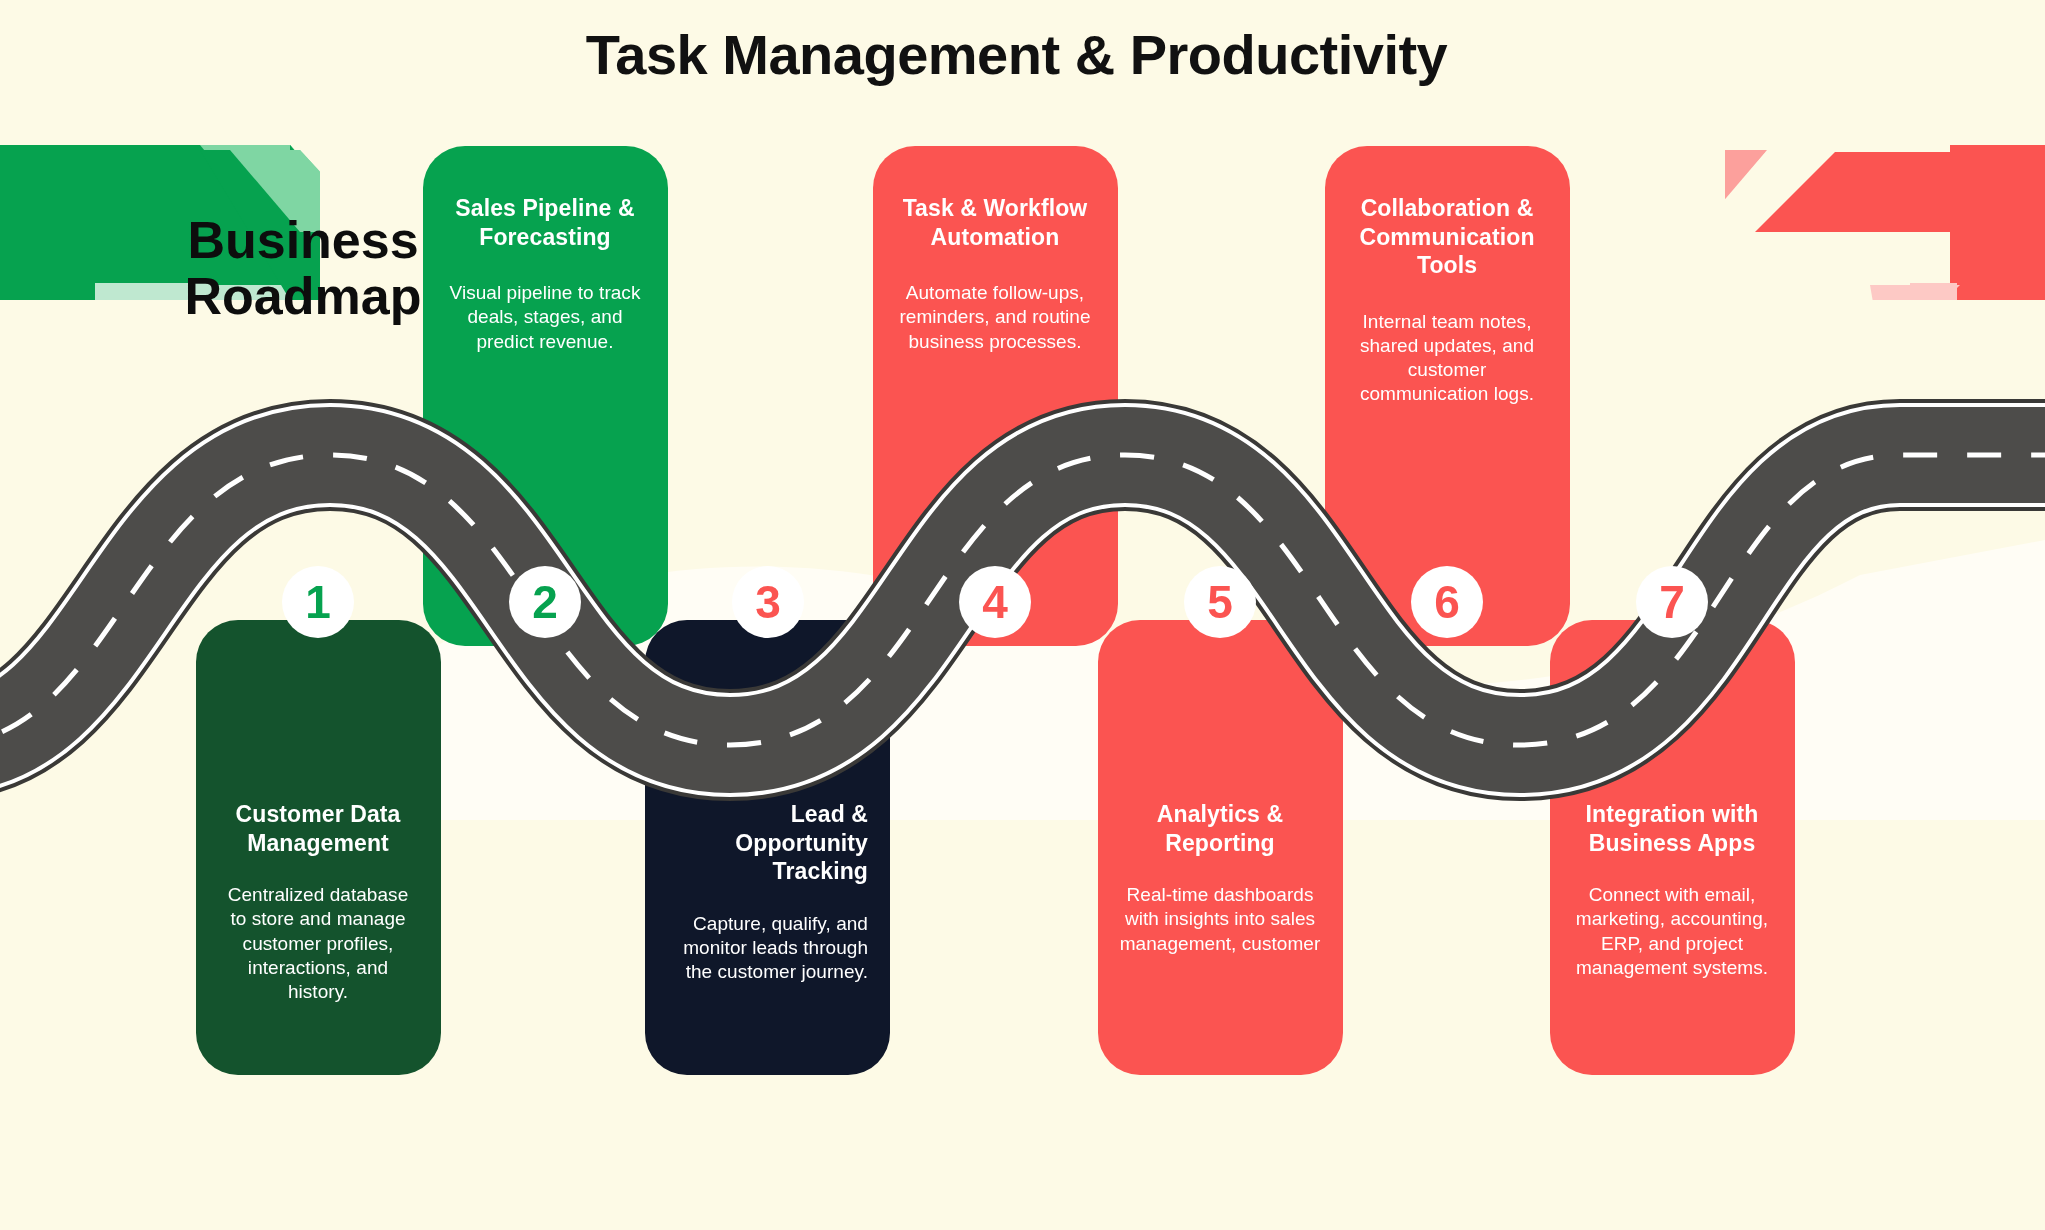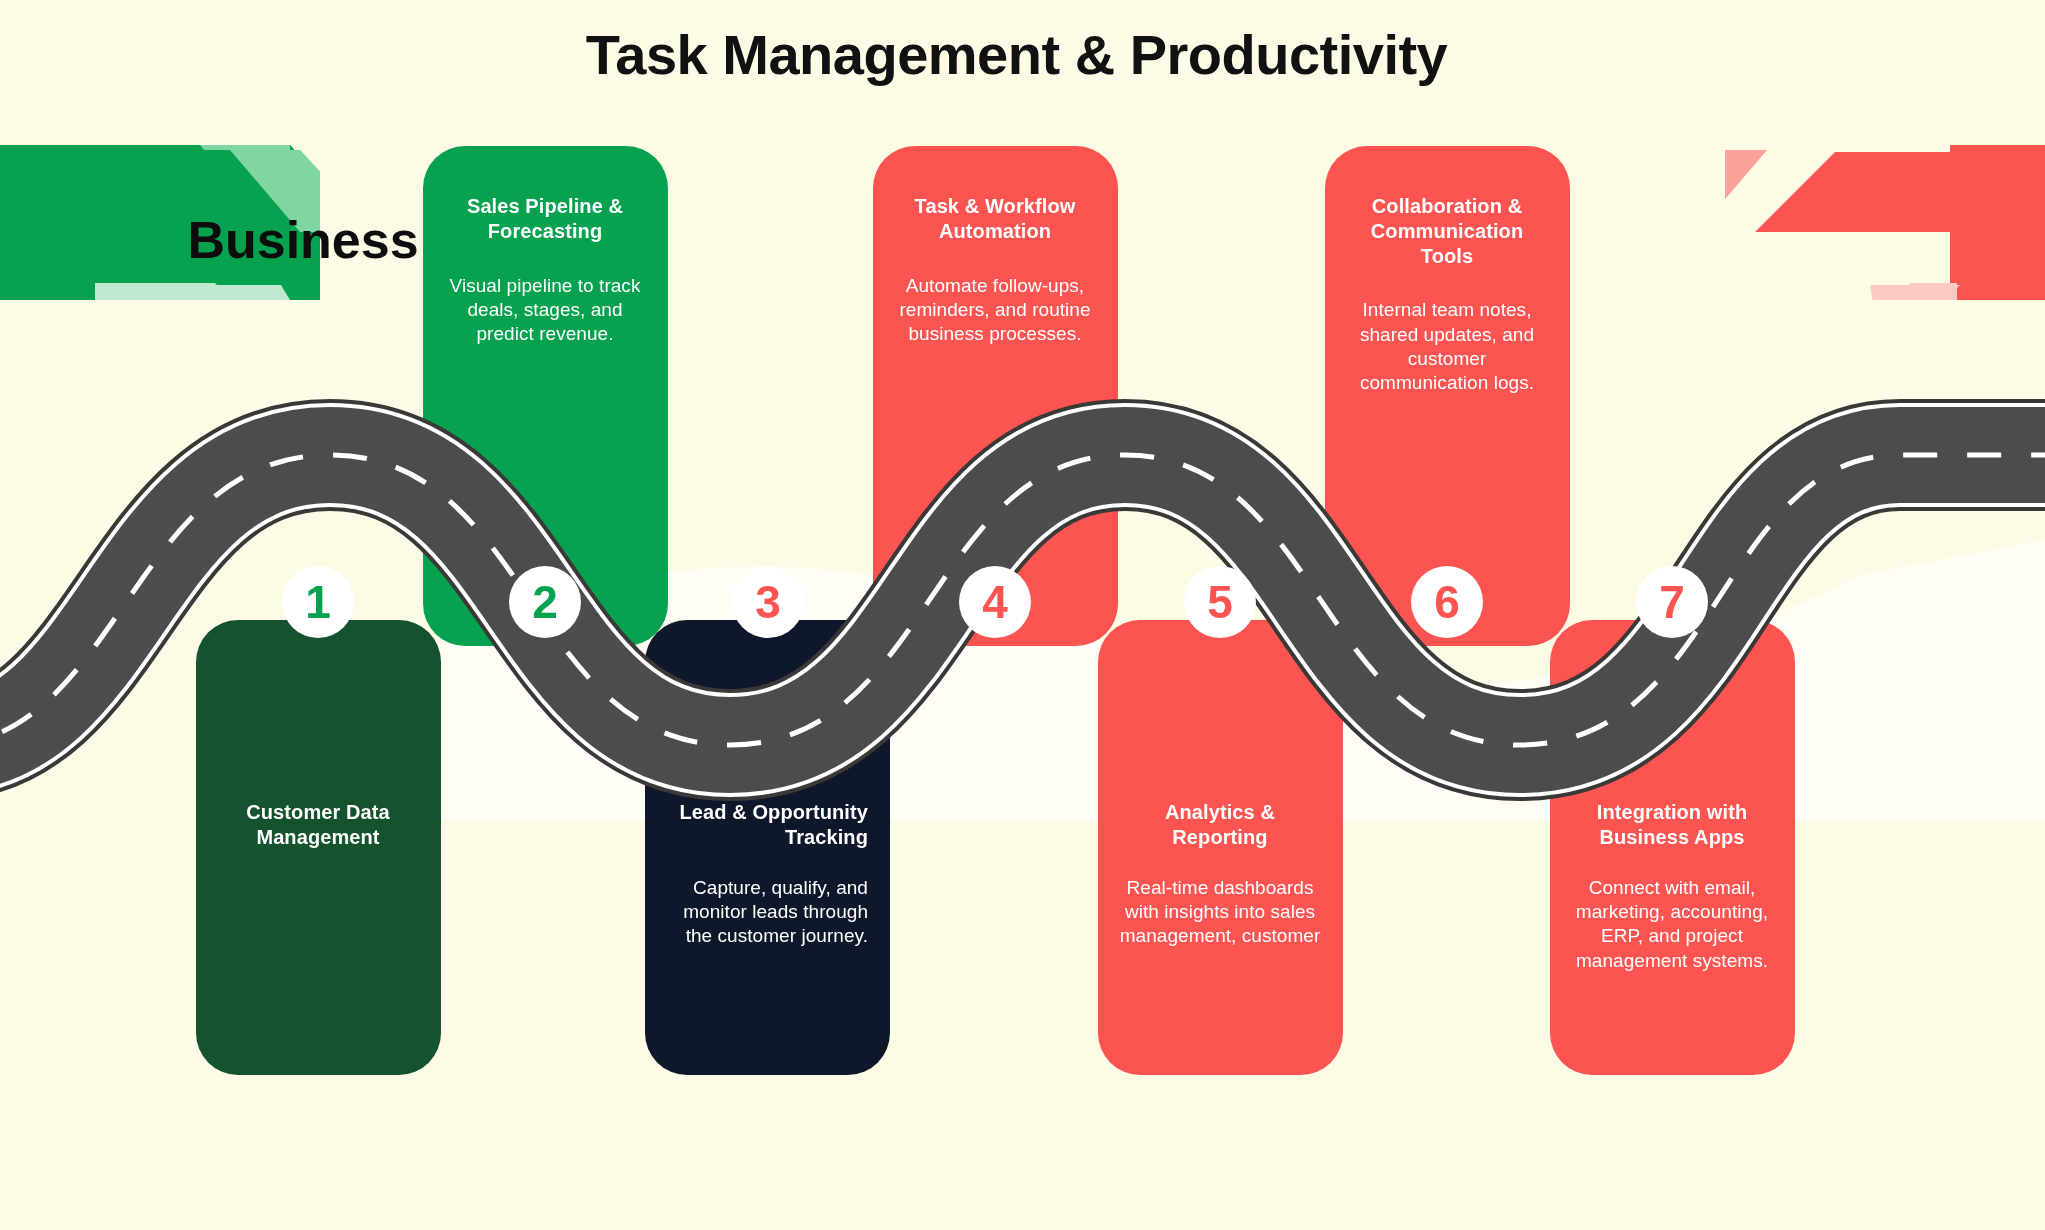--- a/index.html
+++ b/index.html
@@ -49,21 +49,21 @@
   
   .card {
     position:absolute;
     border-radius:42px;
     color:#ffffff;
     text-align:center;
     z-index:3;
     padding:0 22px;
   }
   .card .card-title {
-    font-size:20px;
+    font-size:23px;
     font-weight:bold;
     line-height:1.24;
     letter-spacing:0.1px;
   }
   .card .card-desc {
     font-size:19px;
     font-weight:normal;
     line-height:1.28;
     letter-spacing:0.05px;
   }
@@ -128,25 +128,27 @@
     <rect x="185" y="283" width="47" height="270" fill="#FDC9C5"></rect>
     <polygon points="100,350 165,285 235,285 170,350" fill="#FDC9C5"></polygon>
     <polygon points="-45,152 40,152 -30,232 -110,232" fill="#FCA09C"></polygon>
     <polygon points="-48,150 42,150 -28,232 -115,232" fill="#FCA09C"></polygon>
   </svg>
 
   <div class="main-title">Task Management &amp; Productivity</div>
 
   <div class="roadmap-label">
     <div>Business</div>
+    <div>Roadmap</div>
   </div>
 
   <div id="cards-root">
       <div class="card bottom" style="background: #14532d; width: 245px; left: 195.5px; top: 620px; height: 455px; padding-top: 180px;">
         <div class="card-title">Customer Data Management</div>
+        <div class="card-desc">Centralized database to store and manage customer profiles, interactions, and history.</div>
       </div>
       <div class="card top" style="background: rgb(6, 162, 79); width: 245px; left: 422.5px; top: 146px; height: 500px;">
         <div class="card-title">Sales Pipeline &amp; Forecasting</div>
         <div class="card-desc">Visual pipeline to track deals, stages, and predict revenue.</div>
       </div>
       <div class="card bottom" style="background: #0f172a; width: 245px; left: 645px; top: 620px; height: 455px; padding-top: 180px; text-align: right;">
         <div class="card-title">Lead &amp; Opportunity Tracking</div>
         <div class="card-desc">Capture, qualify, and monitor leads through the customer journey.</div>
       </div>
       <div class="card top" style="background: rgb(251, 84, 81); width: 245px; left: 872.5px; top: 146px; height: 500px;">

